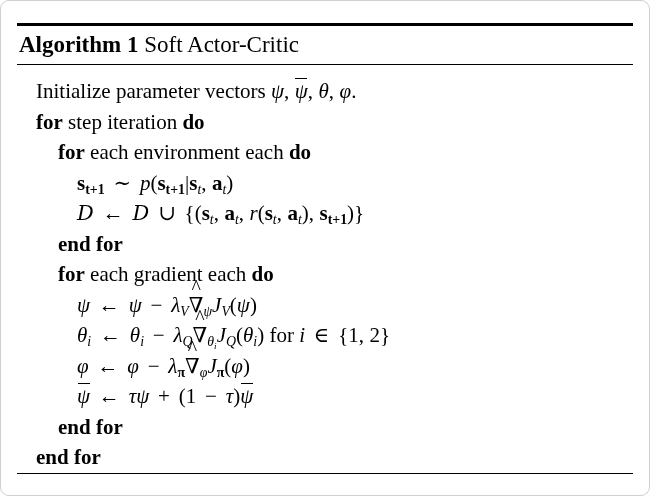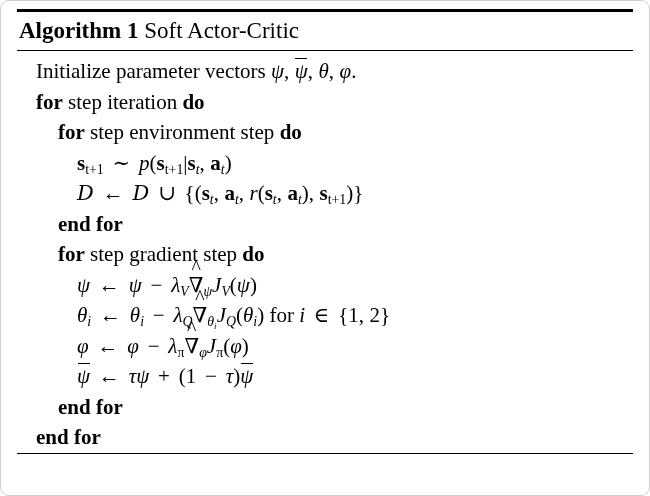--- a/index.html
+++ b/index.html
@@ -16,21 +16,21 @@
   }
 
   #algo-frame {
     position: relative;
     box-sizing: border-box;
     width: 650px;
     height: 496px;
     background: #ffffff;
     border: 1px solid #cfcfcf;
     border-radius: 9px;
-    padding: 6px 16px 0 16px;
+    padding: 20px 16px 0 16px;
   }
 
   .rule-top {
     border-top: 3px solid #000;
     margin: 2px 0 0 0;
     height: 0;
   }
   .rule-mid {
     border-top: 1.5px solid #000;
     margin: 0;
@@ -45,20 +45,21 @@
   .algo-title {
     font-size: 23px;
     line-height: 1.45;
     padding: 2px 0 3px 2px;
     white-space: nowrap;
   }
   .algo-title .kw { font-weight: bold; }
 
   .algo-body {
     padding-top: 5px;
+    margin-top: 6px;
   }
 
   .line {
     font-size: 21px;
     line-height: 30.5px;
     white-space: nowrap;
     height: 30.5px;
   }
   .ind1 { padding-left: 19px; }
   .ind2 { padding-left: 41px; }
@@ -81,20 +82,21 @@
     font-size: 0.66em;
     font-style: italic;
     vertical-align: -0.28em;
     line-height: 0;
   }
   sub.sup-up {
     font-size: 0.66em;
     font-style: normal;
     vertical-align: -0.28em;
     line-height: 0;
+    font-weight: bold;
   }
 
   
   .bar {
     position: relative;
     display: inline-block;
     font-style: italic;
   }
   .bar::before {
     content: "";
@@ -144,38 +146,38 @@
 
     <div class="line ind1">
       <span>Initialize parameter vectors </span><span class="math mi">ψ</span><span class="op">,</span><span class="sp"></span><span class="math bar">ψ</span><span class="op">,</span><span class="sp"></span><span class="math mi">θ</span><span class="op">,</span><span class="sp"></span><span class="math mi">φ</span><span class="op">.</span>
     </div>
 
     <div class="line ind1">
       <span class="kw">for</span><span> step iteration </span><span class="kw">do</span>
     </div>
 
     <div class="line ind2">
-      <span class="kw">for</span><span> step environment step </span><span class="kw">do</span>
+      <span class="kw">for</span><span> each environment each </span><span class="kw">do</span>
     </div>
 
 
     <div class="line ind3">
       <span class="bvec">s</span><sub class="sup-up">t+1</sub><span class="sp-wide"></span><span class="op">∼</span><span class="sp-wide"></span><span class="math mi">p</span><span class="op">(</span><span class="bvec">s</span><sub class="sup-up">t+1</sub><span class="op">|</span><span class="bvec">s</span><sub class="s">t</sub><span class="op">,</span><span class="sp"></span><span class="bvec">a</span><sub class="s">t</sub><span class="op">)</span>
     </div>
 
     <div class="line ind3">
       <span class="cal">D</span><span class="sp-wide"></span><span class="op">←</span><span class="sp-wide"></span><span class="cal">D</span><span class="sp-wide"></span><span class="op">∪</span><span class="sp-wide"></span><span class="op">{</span><span class="op">(</span><span class="bvec">s</span><sub class="s">t</sub><span class="op">,</span><span class="sp"></span><span class="bvec">a</span><sub class="s">t</sub><span class="op">,</span><span class="sp"></span><span class="math mi">r</span><span class="op">(</span><span class="bvec">s</span><sub class="s">t</sub><span class="op">,</span><span class="sp"></span><span class="bvec">a</span><sub class="s">t</sub><span class="op">)</span><span class="op">,</span><span class="sp"></span><span class="bvec">s</span><sub class="sup-up">t+1</sub><span class="op">)</span><span class="op">}</span>
     </div>
 
     <div class="line ind2">
       <span class="kw">end for</span>
     </div>
 
     <div class="line ind2">
-      <span class="kw">for</span><span> step gradient step </span><span class="kw">do</span>
+      <span class="kw">for</span><span> each gradient each </span><span class="kw">do</span>
     </div>
 
     <div class="line ind3">
       <span class="math mi">ψ</span><span class="sp-wide"></span><span class="op">←</span><span class="sp-wide"></span><span class="math mi">ψ</span><span class="sp-wide"></span><span class="op">−</span><span class="sp-wide"></span><span class="math mi">λ</span><sub class="s">V</sub><span class="hat">∇</span><sub class="s">ψ</sub><span class="math mi">J</span><sub class="s">V</sub><span class="op">(</span><span class="math mi">ψ</span><span class="op">)</span>
     </div>
 
     <div class="line ind3">
       <span class="math mi">θ</span><sub class="s">i</sub><span class="sp-wide"></span><span class="op">←</span><span class="sp-wide"></span><span class="math mi">θ</span><sub class="s">i</sub><span class="sp-wide"></span><span class="op">−</span><span class="sp-wide"></span><span class="math mi">λ</span><sub class="s">Q</sub><span class="hat">∇</span><sub class="s"><span>θ</span><sub class="s">i</sub></sub><span class="math mi">J</span><sub class="s">Q</sub><span class="op">(</span><span class="math mi">θ</span><sub class="s">i</sub><span class="op">)</span><span> for </span><span class="math mi">i</span><span class="sp-wide"></span><span class="op">∈</span><span class="sp-wide"></span><span class="op">{</span><span class="op">1</span><span class="op">,</span><span class="sp"></span><span class="op">2</span><span class="op">}</span>
     </div>
 

